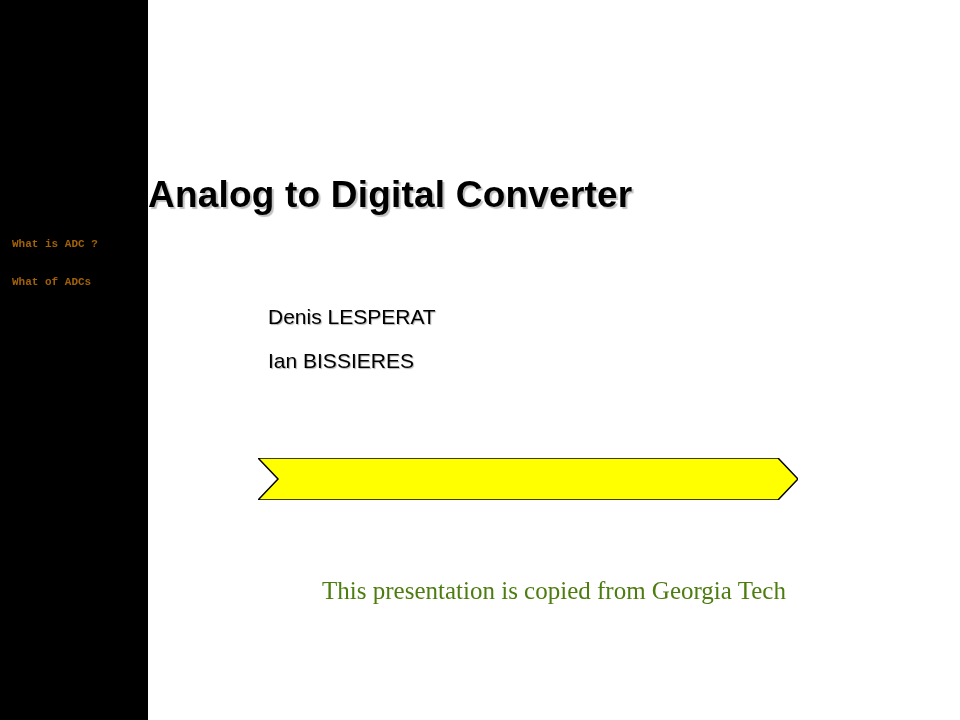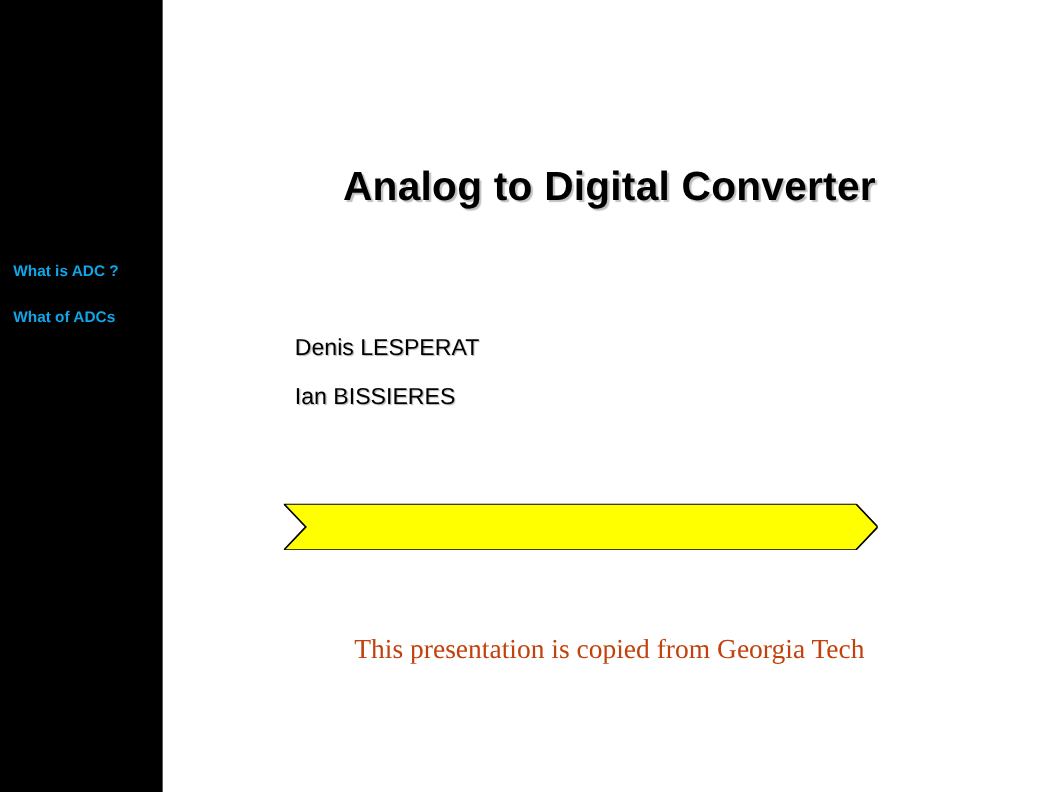--- a/index.html
+++ b/index.html
@@ -16,41 +16,40 @@
       left: 0;
       top: 0;
       width: 148px;
       height: 720px;
       background: #000;
       color: #fff;
       padding-top: 238px;
       padding-left: 12px;
     }
     .sidebar-item {
-      font-family: Liberation Sans, sans-serif;
-      font-size: 14px;
+      font-family: Liberation Mono, monospace;
+      font-size: 11px;
       font-weight: bold;
-      color: #0ea5e9;
+      color: #a16207;
       margin-bottom: 26px;
       cursor: pointer;
     }
     .main {
       position: absolute;
       left: 148px;
       top: 0;
       width: 812px;
       height: 720px;
       background: #fff;
     }
     .title {
       position: absolute;
-      top: 149px;
+      top: 174px;
       left: 0;
       width: 100%;
-      text-align: center;
       font-size: 37px;
       font-weight: bold;
       color: #000;
       text-shadow: 2px 2px 1px rgba(0,0,0,0.25);
       letter-spacing: 0.2px;
     }
     .authors {
       position: absolute;
       top: 305px;
       left: 120px;
@@ -80,21 +79,21 @@
     }
     .footer-text {
       position: absolute;
       top: 575px;
       left: 0;
       width: 100%;
       text-align: center;
       font-family: "Times New Roman", Times, serif;
       font-size: 25px;
       line-height: 1.25;
-      color: #c2410c;
+      color: #4d7c0f;
     }
   </style>
 </head>
 <body>
 
 <div class="sidebar">
   <div class="sidebar-item">
     <span>What is ADC ?</span>
   </div>
   <div class="sidebar-item">

